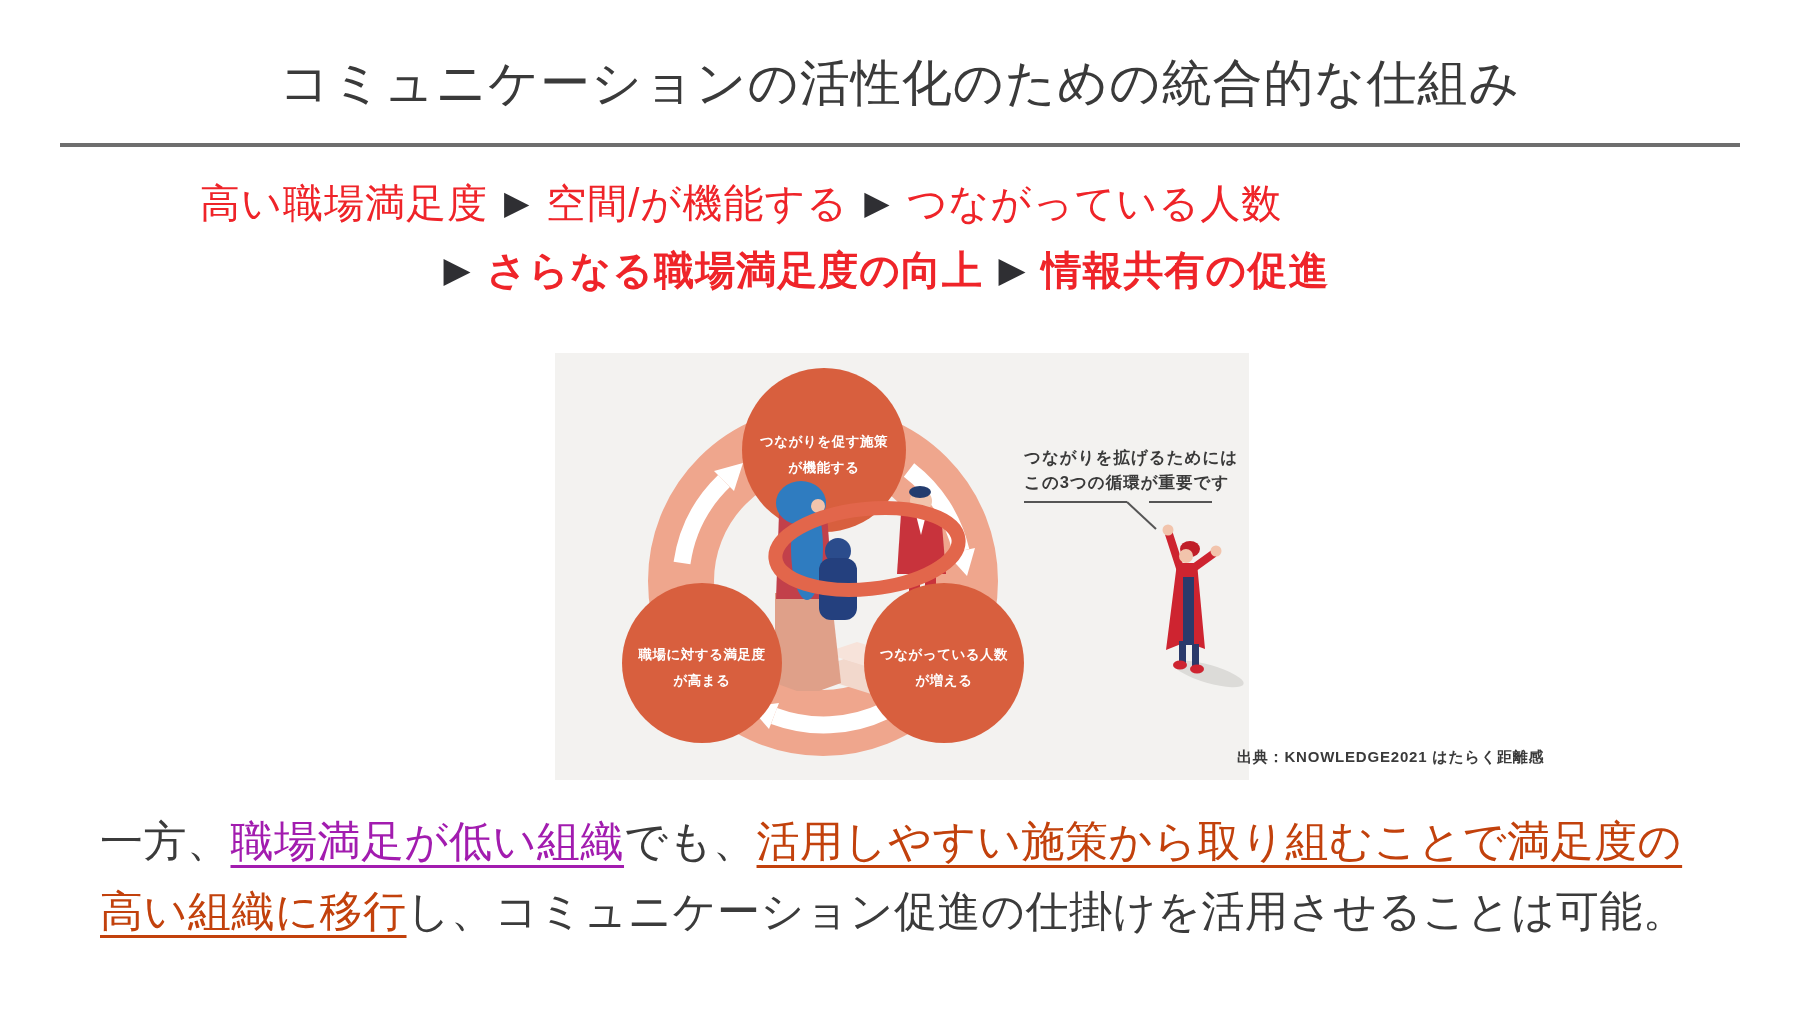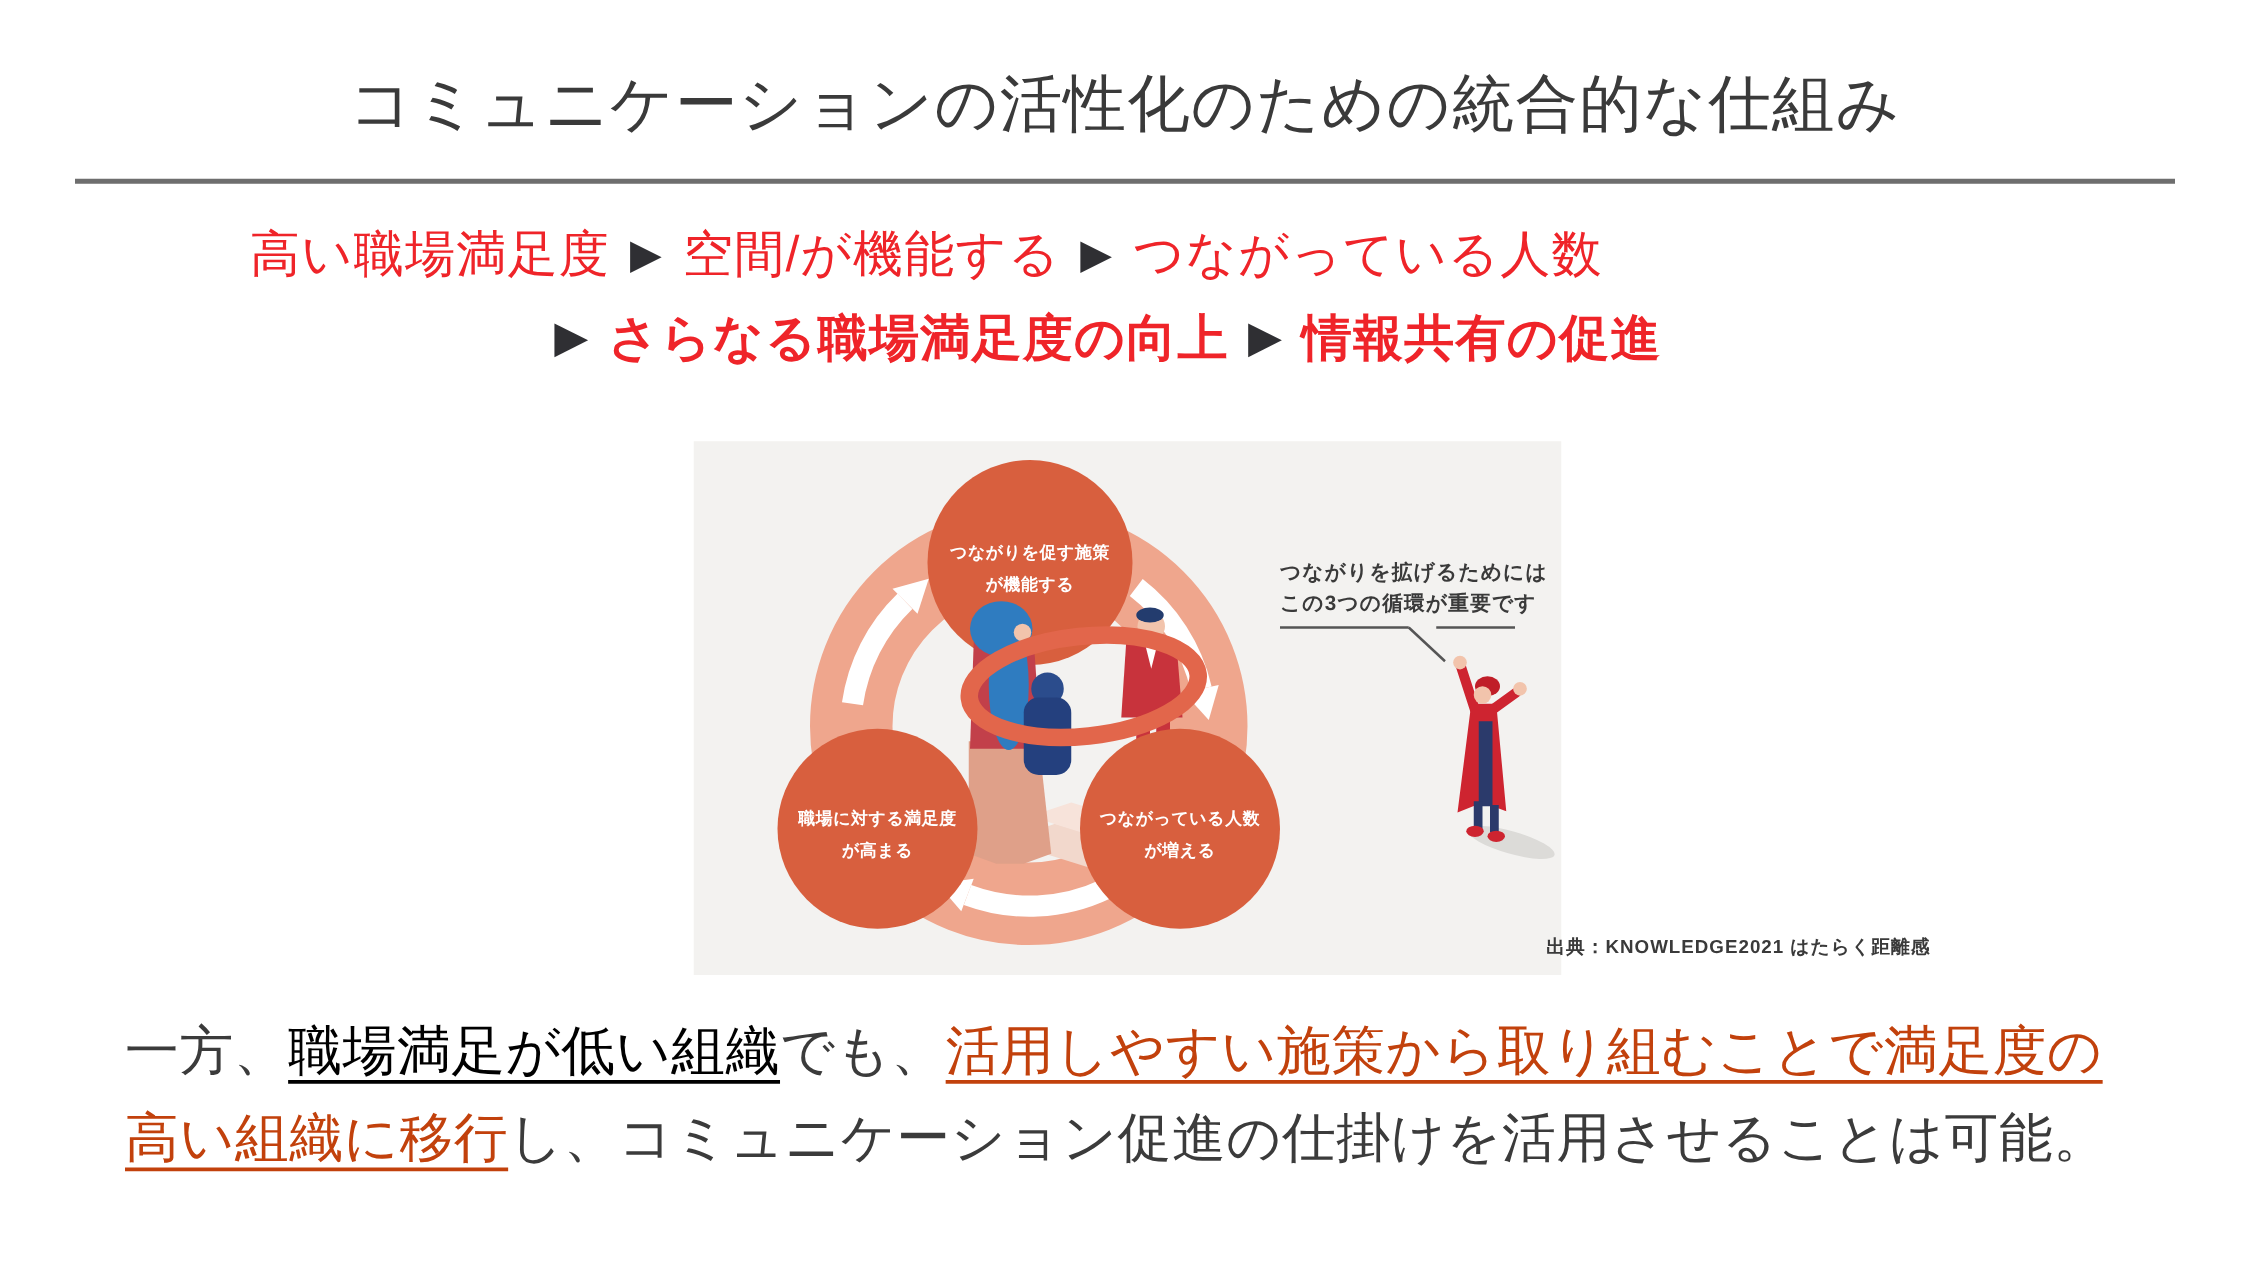--- a/index.html
+++ b/index.html
@@ -34,21 +34,21 @@
   .source {
     position:absolute; left:1237px; top:748px; font-size:15px; font-weight:700;
     color:#3a3a3a; letter-spacing:0.8px; white-space:nowrap;
   }
   .paragraph {
     position:absolute; left:100px; top:806px; width:1630px;
     font-size:43px; line-height:70px; color:#3b3b3b; font-weight:400;
     letter-spacing:0.5px;
   }
   .u-blue {
-    color:#000000; text-decoration:underline; text-decoration-thickness:3px;
+    color:#a21caf; text-decoration:underline; text-decoration-thickness:3px;
     text-underline-offset:9px;
   }
   .u-red {
     color:#c2410c; text-decoration:underline; text-decoration-thickness:3px;
     text-underline-offset:9px;
   }
   svg text { font-family:"Liberation Sans", sans-serif; }
   .circle-label { fill:#ffffff; font-size:13.5px; font-weight:700; letter-spacing:0.5px; }
   .callout-text { fill:#3a3a3a; font-size:16.5px; font-weight:700; letter-spacing:1px; }
 </style>

